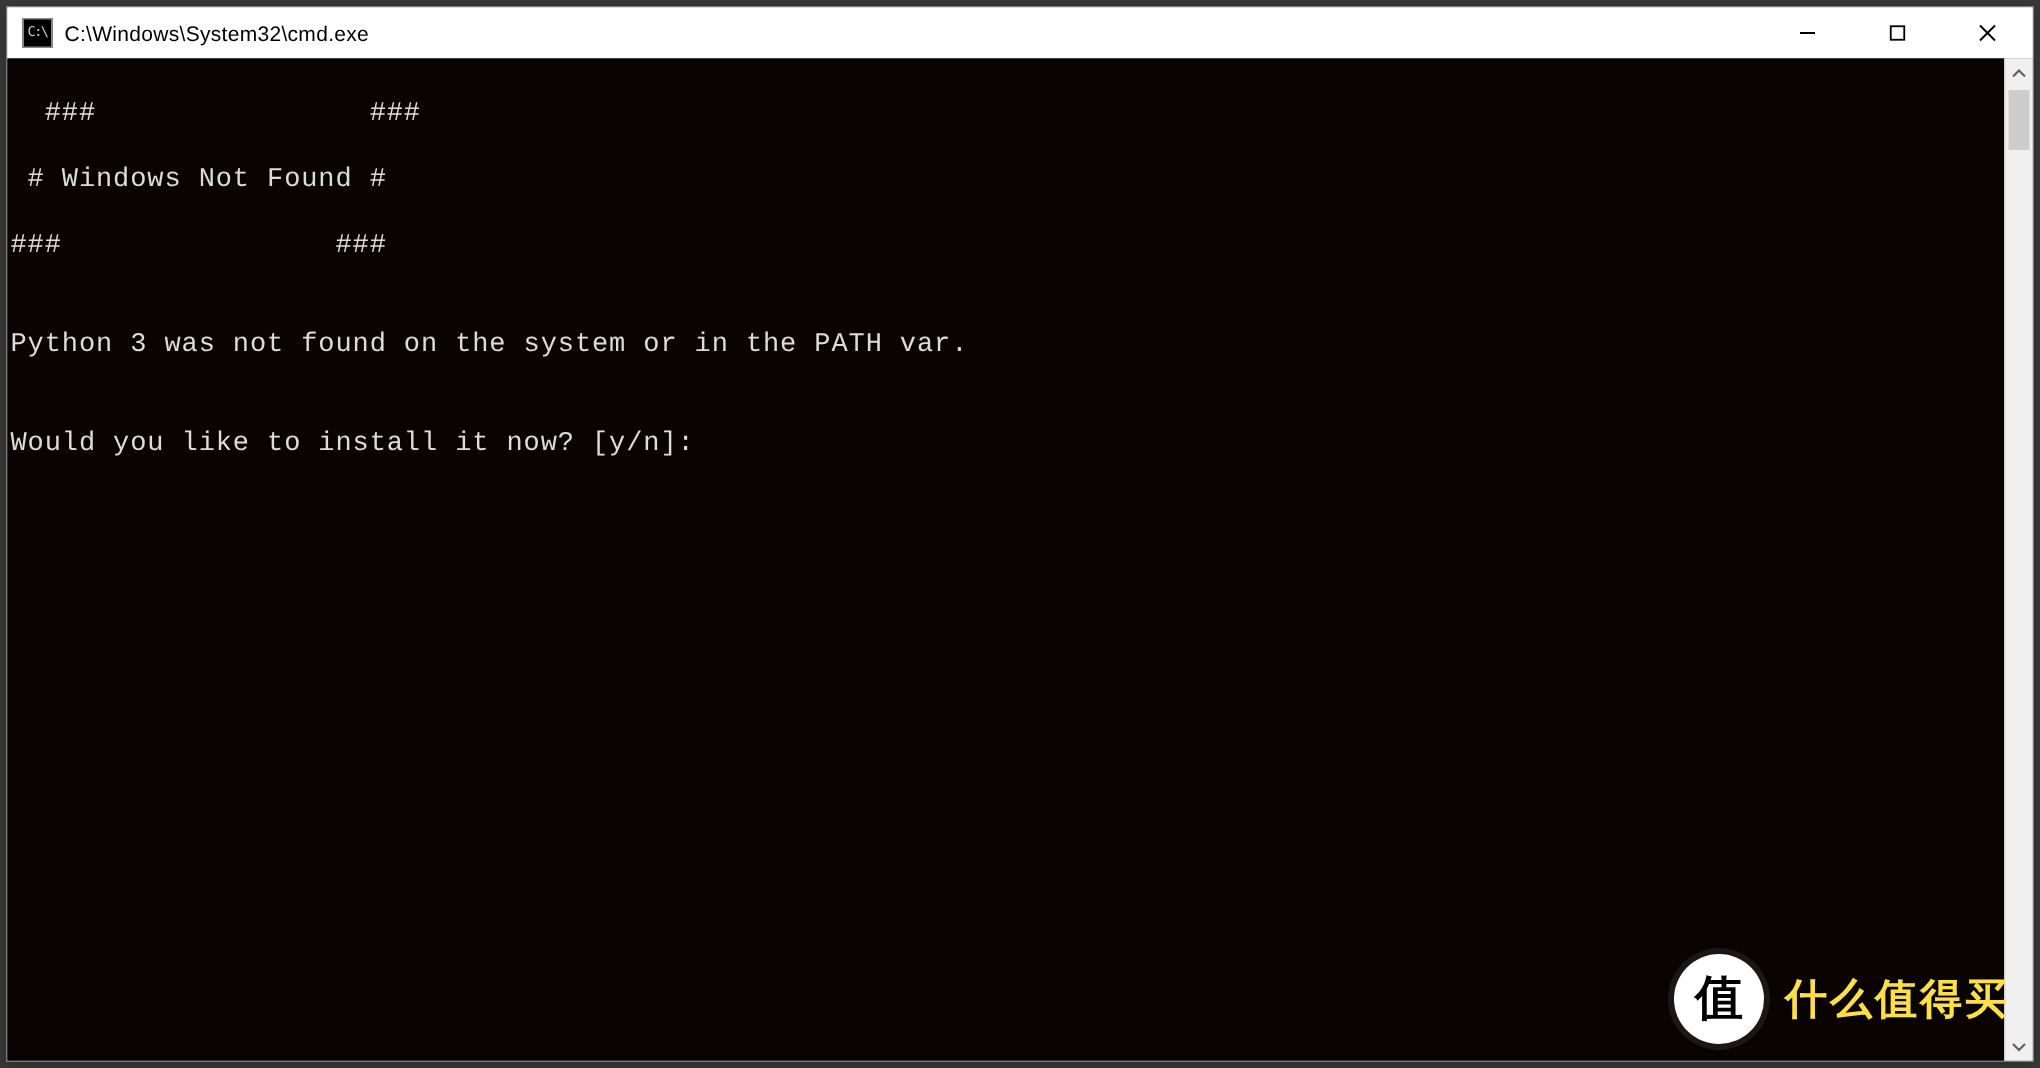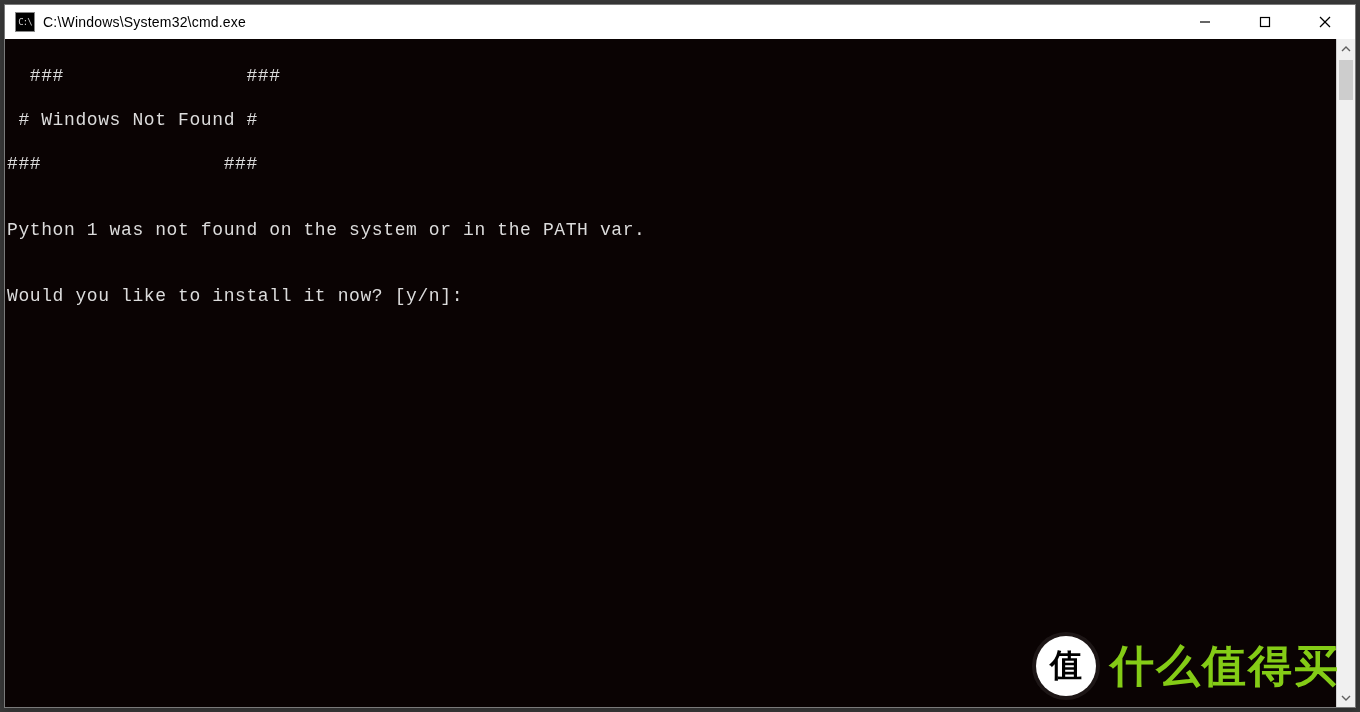--- a/index.html
+++ b/index.html
@@ -105,22 +105,22 @@
     width: 60px; height: 60px;
     border-radius: 50%;
     background: #ffffff;
     display: flex; align-items: center; justify-content: center;
     font-weight: 700;
     font-size: 32px;
     color: #000;
     box-shadow: 0 0 0 4px rgba(255,255,255,0.08);
   }
   .watermark .wm-text {
-    color: #84cc16;
-    font-size: 44px;
+    color: #fde047;
+    font-size: 28px;
     font-weight: 700;
     font-family: "Microsoft YaHei", "PingFang SC", sans-serif;
     letter-spacing: 2px;
   }
 </style>
 </head>
 <body>
 
 <div class="window">
 
@@ -147,21 +147,21 @@
       </div>
     </div>
   </div>
 
   <div class="client">
     <div class="console">
 <div class="line">  ###                ###</div>
 <div class="line"> # Windows Not Found #</div>
 <div class="line">###                ###</div>
 <div class="line"></div>
-<div class="line">Python 1 was not found on the system or in the PATH var.</div>
+<div class="line">Python 3 was not found on the system or in the PATH var.</div>
 <div class="line"></div>
 <div class="line">Would you like to install it now? [y/n]:</div>
     </div>
 
     <div class="vscroll">
       <div class="arrow">
         <svg viewBox="0 0 10 10">
             <polyline points="1,7 5,3 9,7" fill="none" stroke="currentColor" stroke-width="1.4"></polyline>
           </svg>
       </div>

